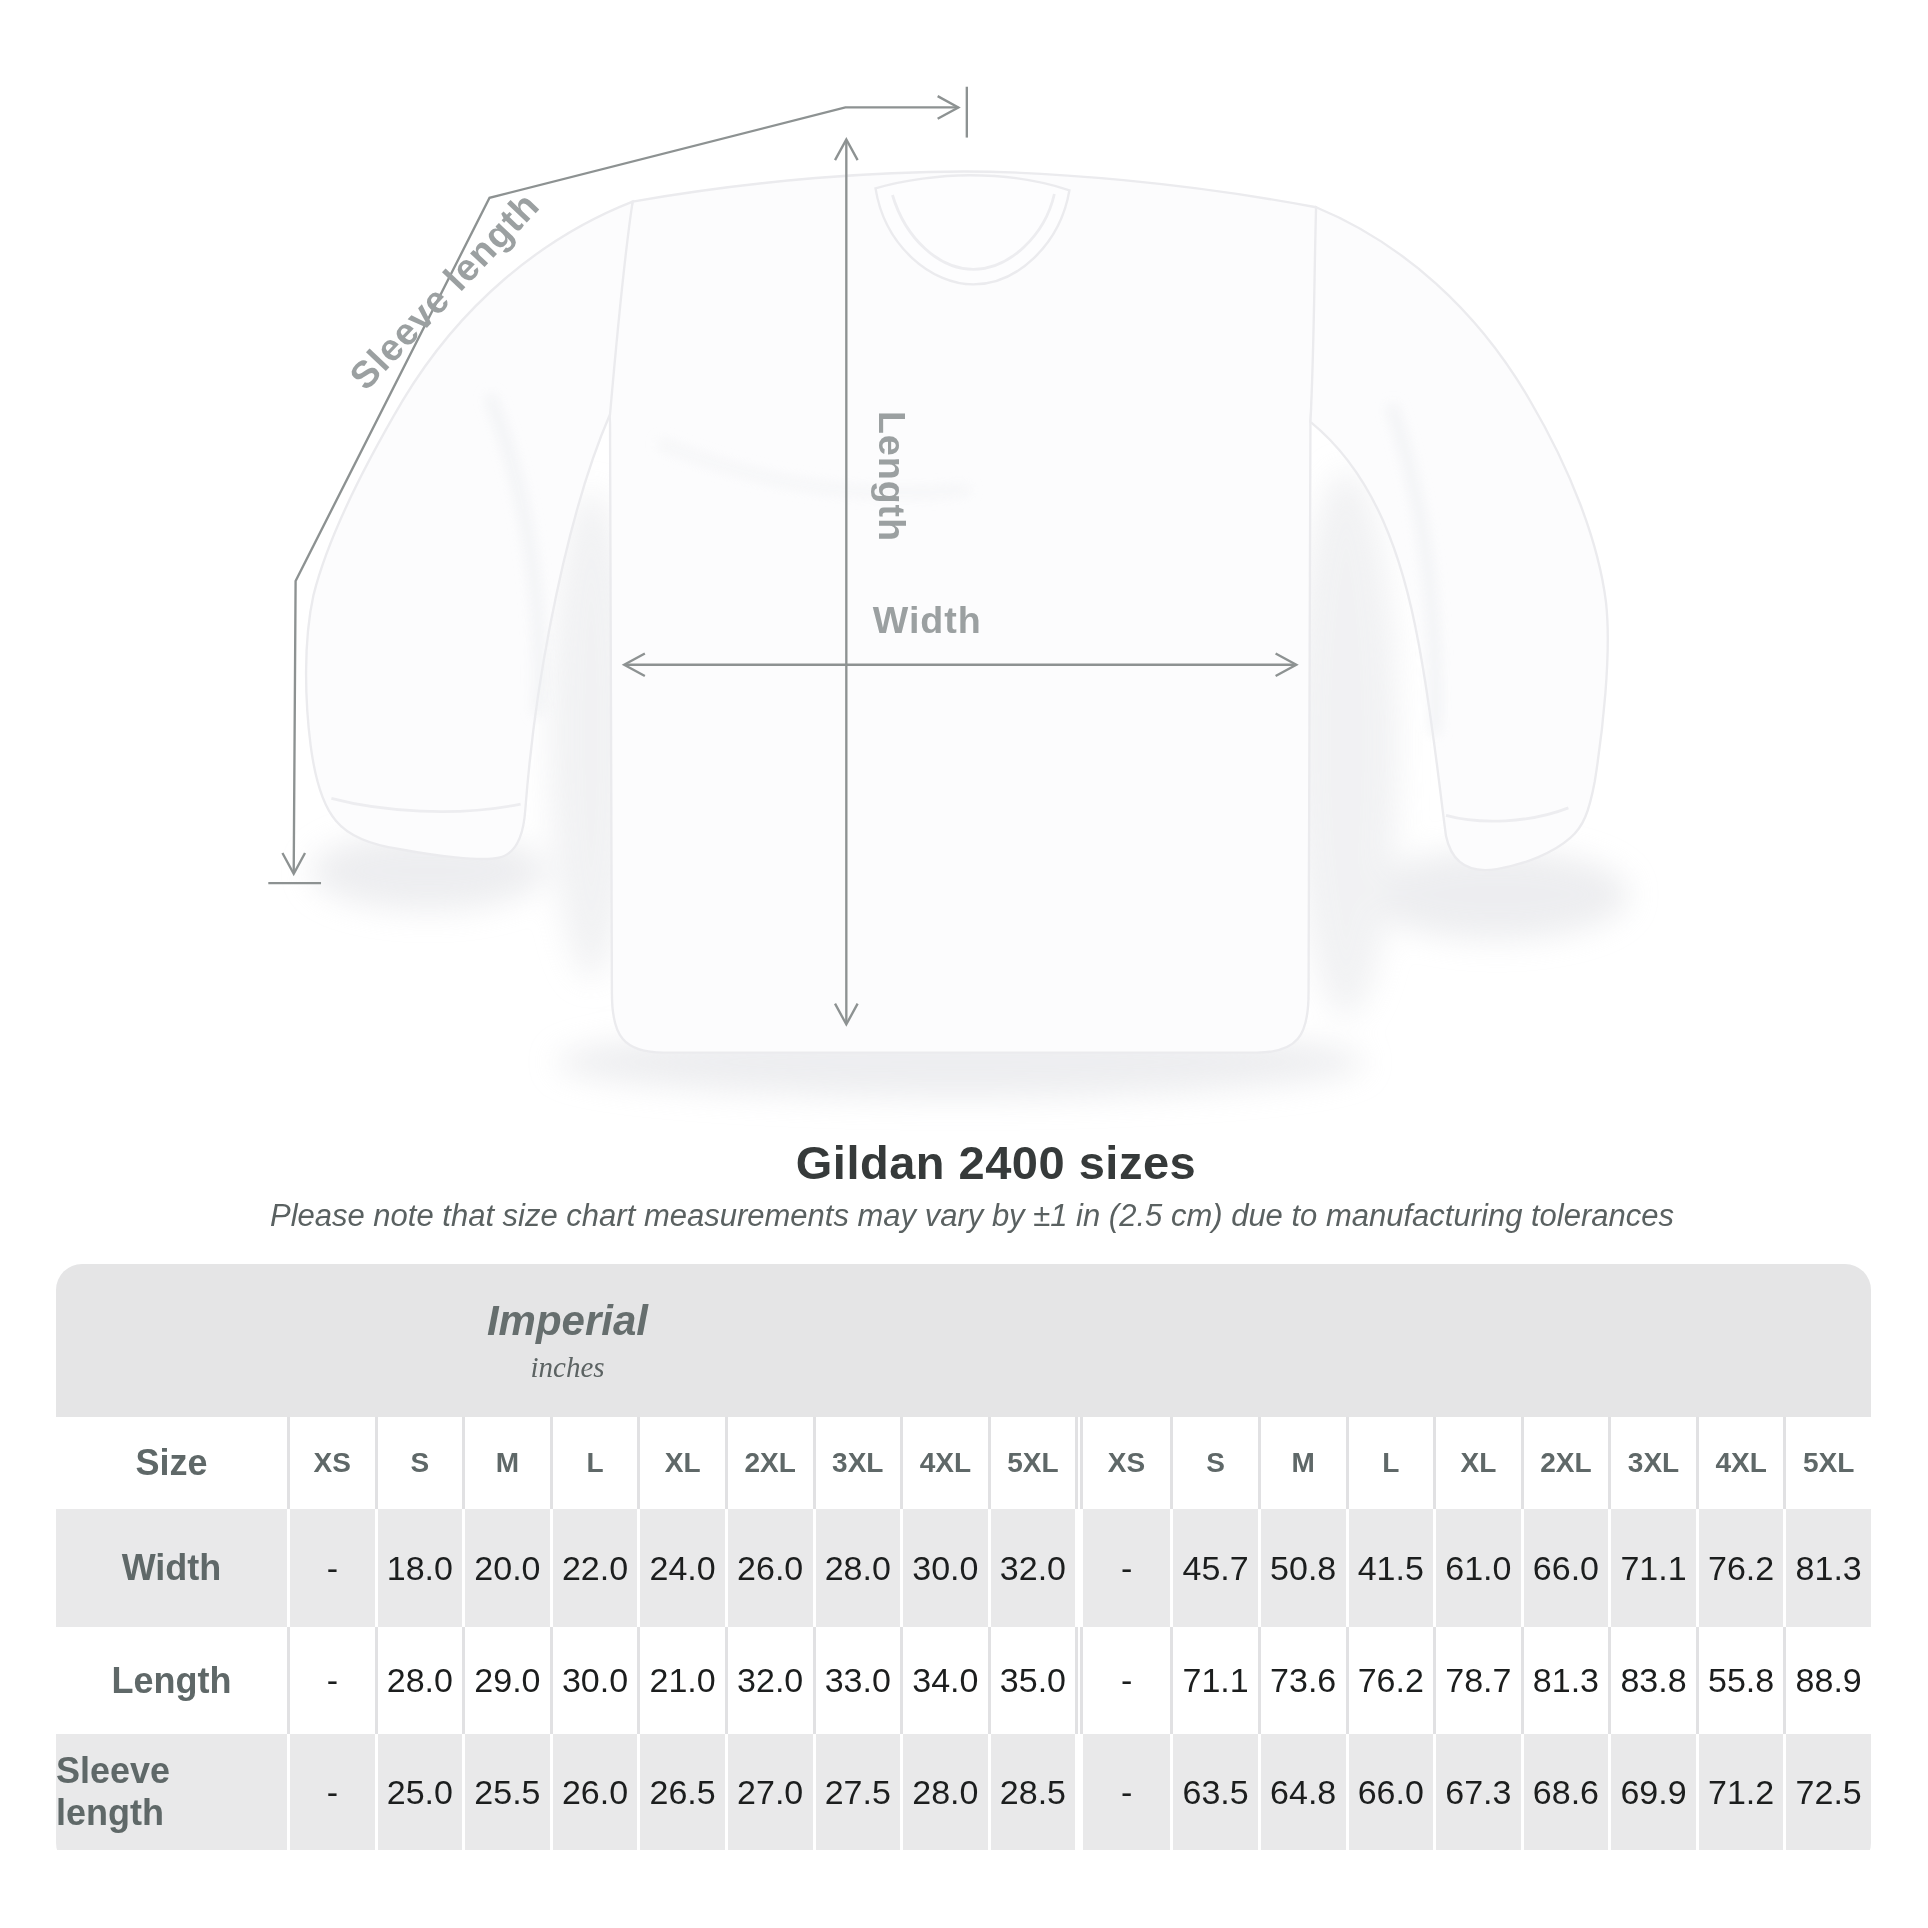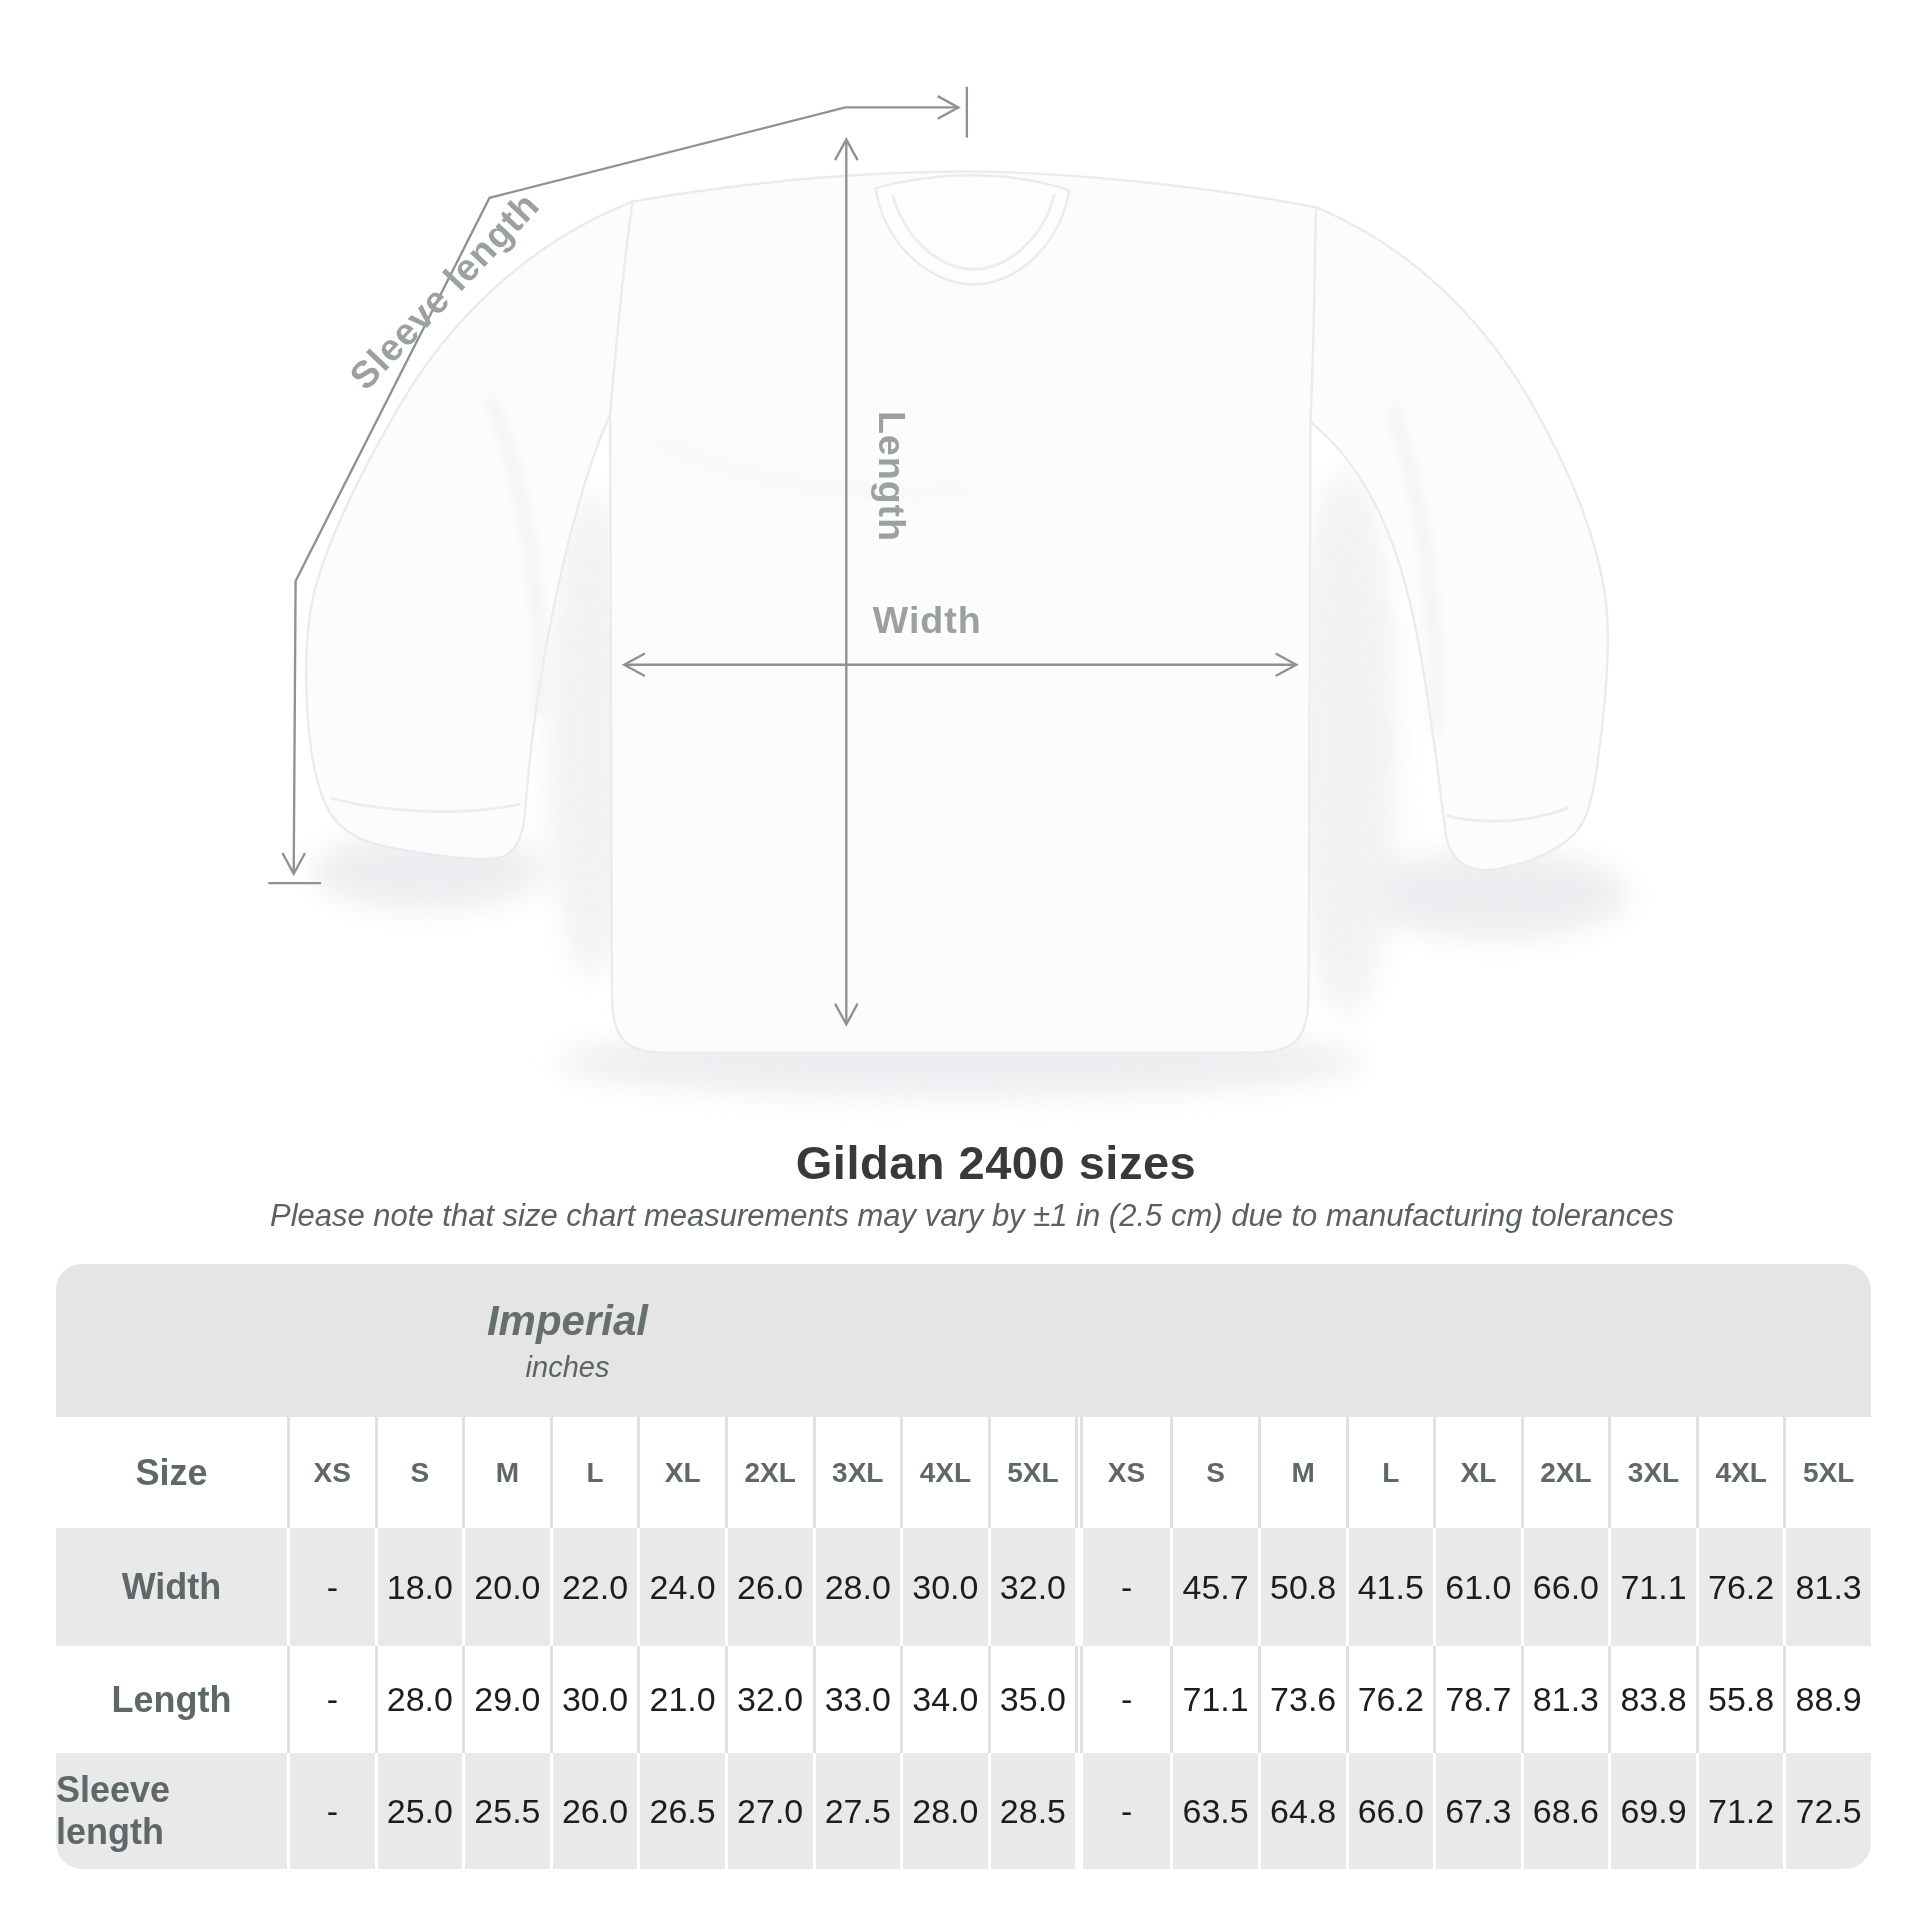--- a/index.html
+++ b/index.html
@@ -23,27 +23,27 @@
   }
   .size-table{
     position:absolute;left:56px;top:1264px;width:1815px;height:605px;
     border-radius:26px;overflow:hidden;background:#fff;
   }
   .unit-band{display:flex;height:153px;background:var(--band-bg);}
   .unit-half{display:flex;flex-direction:column;align-items:center;justify-content:center;gap:5.6px;}
   .unit-half.imperial{width:1023px;}
   .unit-half.metric{width:793px;}
   .unit-name{font-size:42px;font-weight:bold;font-style:italic;color:#666e6e;}
-  .unit-sub{font-size:29px;font-style:italic;color:#5c6363;}
+  .unit-sub{font-size:29px;font-style:italic;color:#5c6363;font-family:Liberation Serif, serif;}
   .grid{
     display:grid;
     grid-template-columns:231px repeat(9,1fr) 7.5px repeat(9,1fr);
   }
   .cell{display:flex;align-items:center;justify-content:center;box-sizing:border-box;}
-  .r0{height:111px;background:#fff;}
+  .r0{height:92px;background:#fff;}
   .r1{height:118px;background:var(--row-gray);}
   .r2{height:107px;background:#fff;}
   .r3{height:116px;background:var(--row-gray);}
   .r0.sep,.r2.sep{border-left:3.8px solid var(--sep-on-white);}
   .r1.sep,.r3.sep{border-left:3.8px solid #ffffff;}
   .gap{background:#ffffff;}
   .r0.gap,.r2.gap{border-left:3.8px solid var(--sep-on-white);border-right:3.8px solid var(--sep-on-white);}
   .r1.gap,.r3.gap{border-left:3.8px solid #ffffff;border-right:3.8px solid #ffffff;}
   .colhead{font-size:28px;font-weight:bold;color:var(--header-text);}
   .rlabel{font-size:36px;font-weight:bold;color:var(--header-text);}

